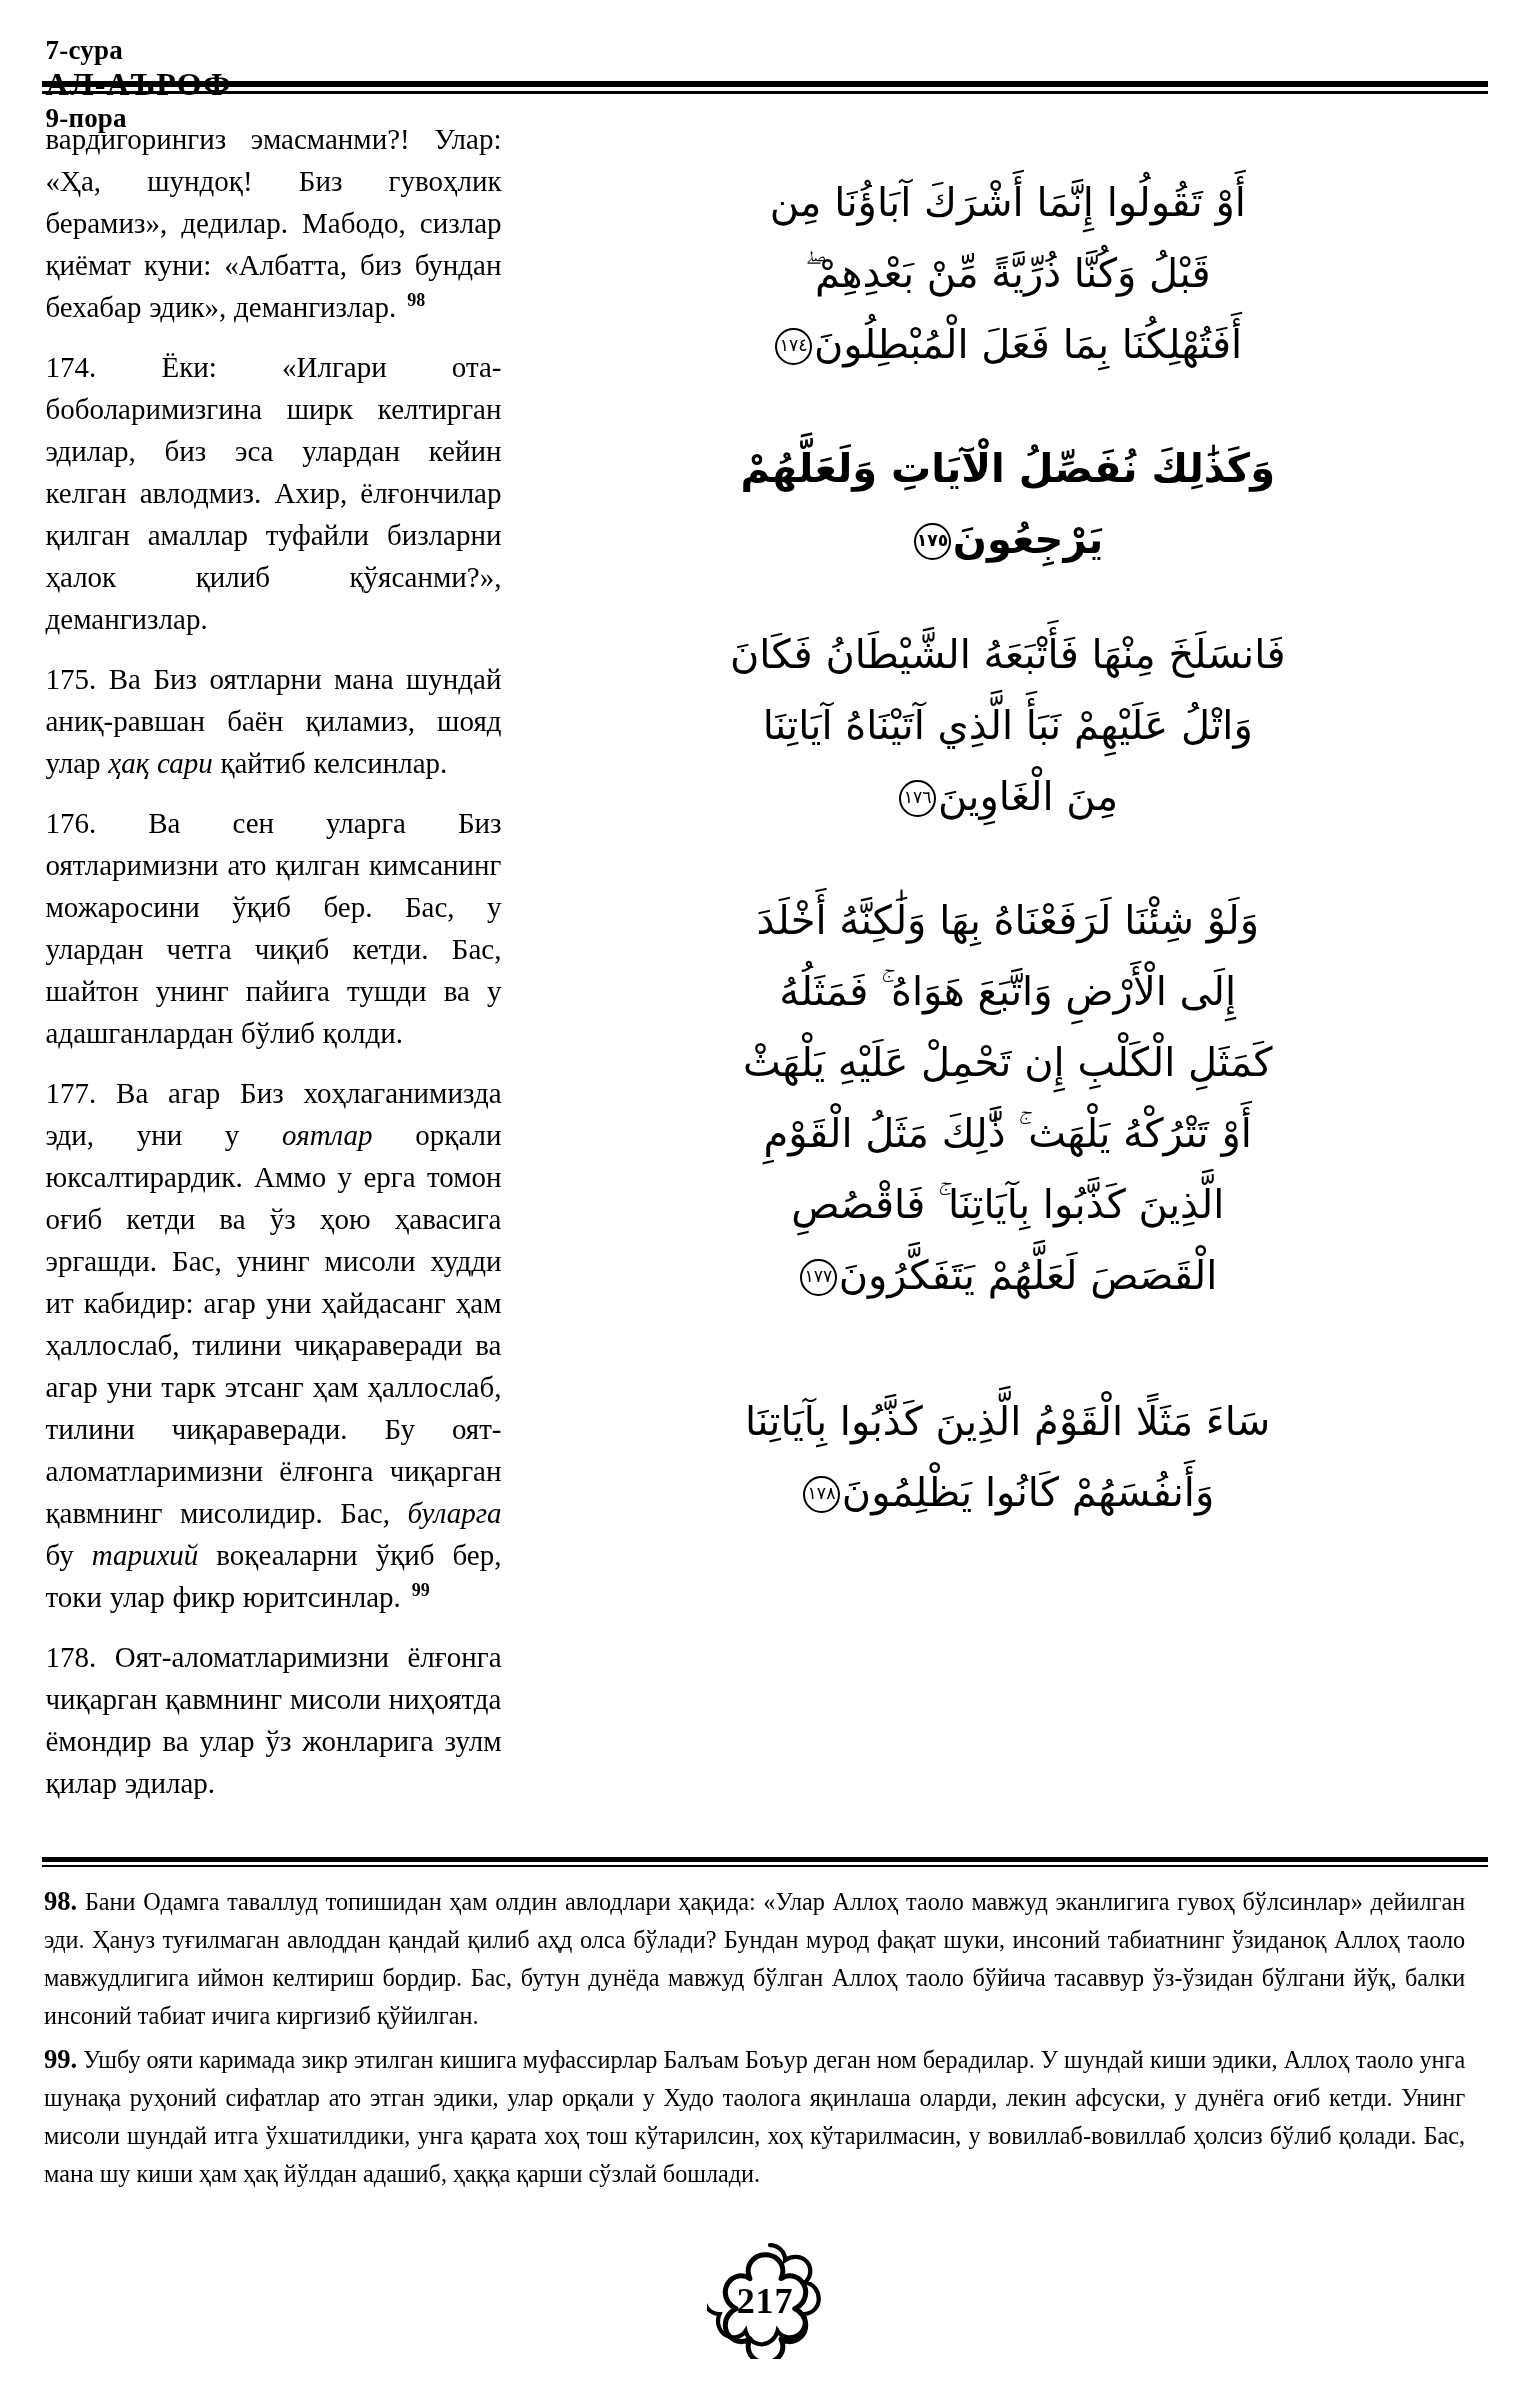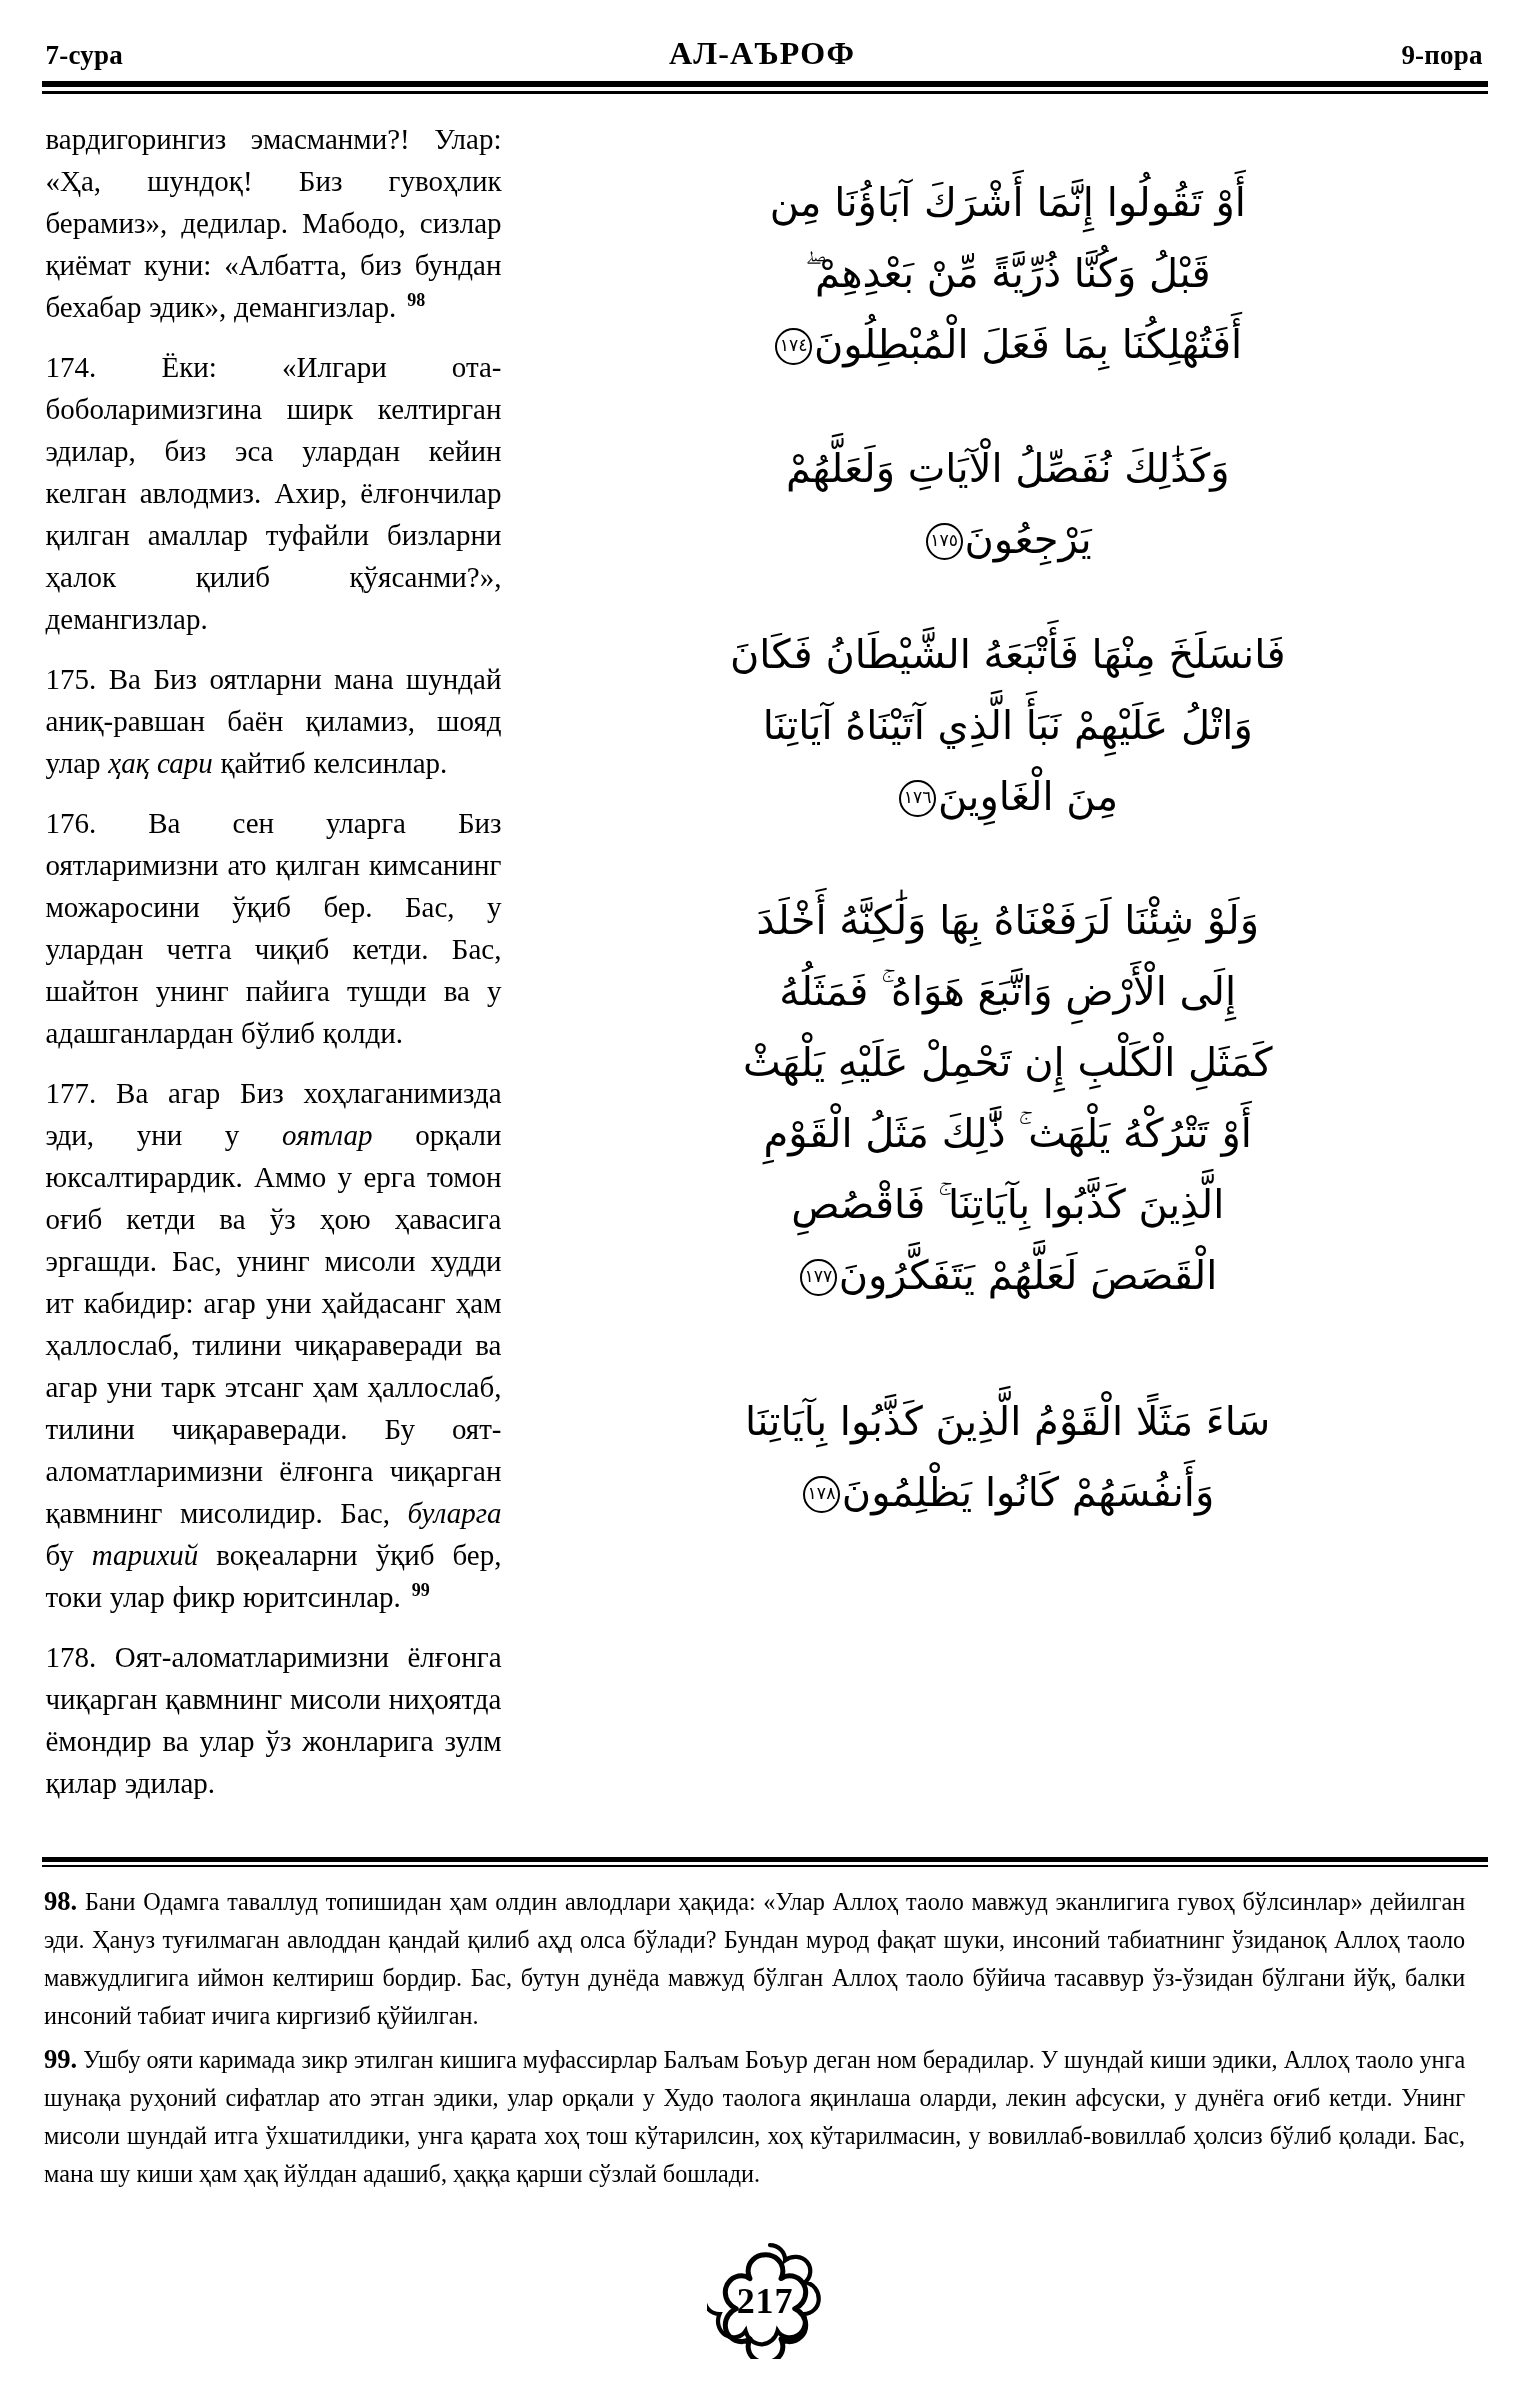--- a/index.html
+++ b/index.html
@@ -18,20 +18,21 @@
   }
 
   
   .runhead{
     display:flex;align-items:baseline;justify-content:space-between;
     font-weight:bold;
     font-size:27px;
     letter-spacing:0.2px;
     padding:0 7.3px 0 5.5px;
     height:40px;
+    flex-direction:column;
   }
   .runhead .mid{
     font-size:32px;
     letter-spacing:1.1px;
   }
   .rule-double{
     margin:5.5px 1.8px 0 1.8px;
     border-top:6.4px solid #000;
     border-bottom:3.6px solid #000;
     height:4.6px;
@@ -177,21 +178,21 @@
 
     <div class="col-ar">
 
 
       <div class="arblock" style="margin-top:49px;">
         <span class="ayah-line">أَوْ تَقُولُوا إِنَّمَا أَشْرَكَ آبَاؤُنَا مِن</span>
         <span class="ayah-line">قَبْلُ وَكُنَّا ذُرِّيَّةً مِّنْ بَعْدِهِمْ ۖ</span>
         <span class="ayah-line"><span>أَفَتُهْلِكُنَا بِمَا فَعَلَ الْمُبْطِلُونَ</span><span class="ayah-mark">١٧٤</span></span>
       </div>
 
-      <div class="arblock" style="margin-top:53px;">
+      <div class="arblock" style="margin-top:53px;font-weight:bold;">
         <span class="ayah-line">وَكَذَٰلِكَ نُفَصِّلُ الْآيَاتِ وَلَعَلَّهُمْ</span>
         <span class="ayah-line"><span>يَرْجِعُونَ</span><span class="ayah-mark">١٧٥</span></span>
       </div>
 
       <div class="arblock" style="margin-top:44px;">
         <span class="ayah-line">فَانسَلَخَ مِنْهَا فَأَتْبَعَهُ الشَّيْطَانُ فَكَانَ</span>
         <span class="ayah-line">وَاتْلُ عَلَيْهِمْ نَبَأَ الَّذِي آتَيْنَاهُ آيَاتِنَا</span>
         <span class="ayah-line"><span>مِنَ الْغَاوِينَ</span><span class="ayah-mark">١٧٦</span></span>
       </div>
 

